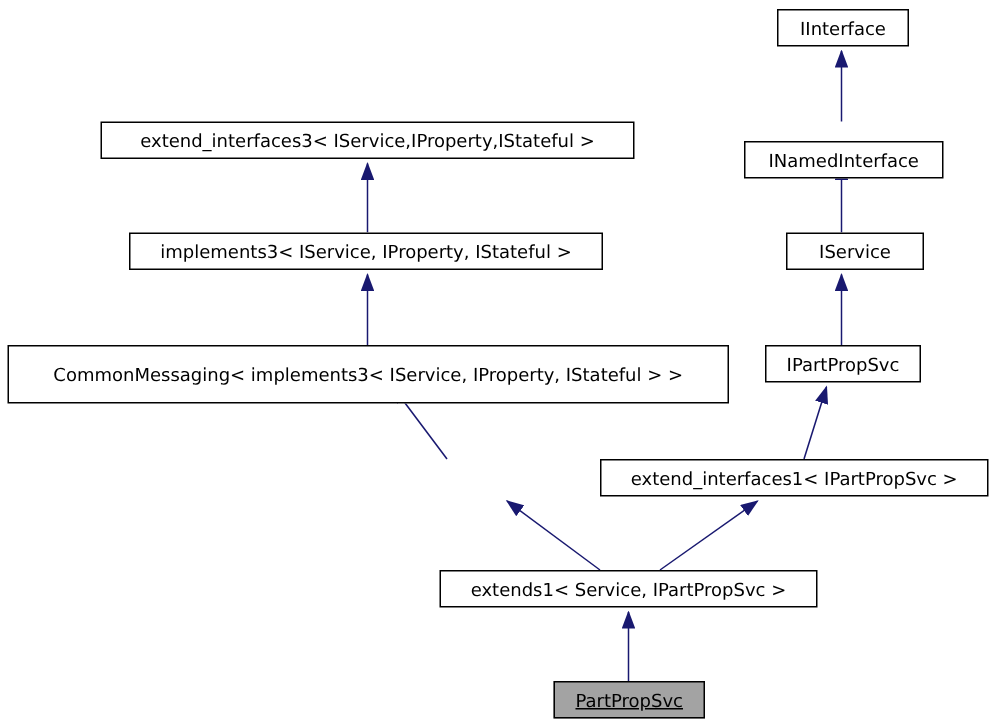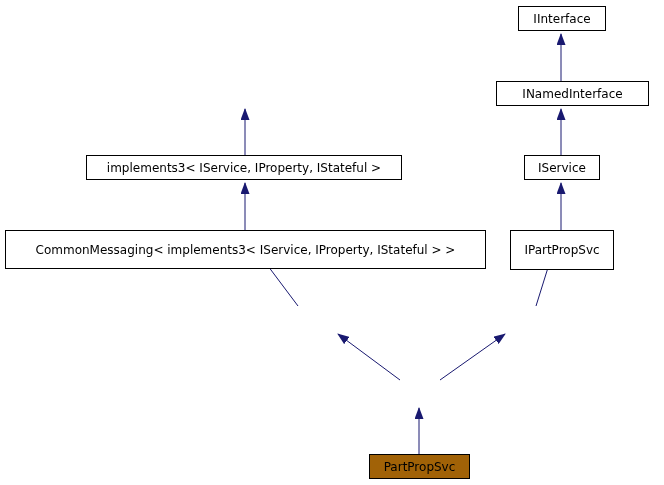--- a/index.html
+++ b/index.html
@@ -31,22 +31,23 @@
     color: #000000;
     font-size: 12px;
     text-align: center;
     white-space: nowrap;
     display: flex;
     align-items: center;
     justify-content: center;
     cursor: pointer;
   }
   .node.highlighted {
-    background: #a16207;
+    background: #a3a3a3;
     cursor: default;
+    text-decoration: underline;
   }
 </style>
 </head>
 <body>
 
 <div class="canvas">
 
   <svg class="edges" width="664" height="485" viewBox="0 0 664 485">
     <defs>
       <marker id="arrowhead" viewBox="0 0 12 9" refX="11" refY="4.5" markerWidth="12" markerHeight="9" markerUnits="userSpaceOnUse" orient="auto">
@@ -59,20 +60,23 @@
     <line x1="245" y1="155" x2="245" y2="109" stroke="#191970" stroke-width="1" marker-end="url(#arrowhead)"></line>
     <line x1="245" y1="230" x2="245" y2="183" stroke="#191970" stroke-width="1" marker-end="url(#arrowhead)"></line>
     <line x1="298" y1="306" x2="262" y2="258" stroke="#191970" stroke-width="1" marker-end="url(#arrowhead)"></line>
     <line x1="536" y1="306" x2="551" y2="258" stroke="#191970" stroke-width="1" marker-end="url(#arrowhead)"></line>
     <line x1="400" y1="380" x2="338" y2="334" stroke="#191970" stroke-width="1" marker-end="url(#arrowhead)"></line>
     <line x1="440" y1="380" x2="505" y2="334" stroke="#191970" stroke-width="1" marker-end="url(#arrowhead)"></line>
     <line x1="419" y1="454" x2="419" y2="408" stroke="#191970" stroke-width="1" marker-end="url(#arrowhead)"></line>
   </svg>
 
   <div class="node" style="left:518px; top:6px;   width:88px;  height:25px">IInterface</div>
-  <div class="node" style="left:496px; top:81px;  width:153px; height:25px">INamedInterface</div>
+  <div class="node" style="left:67px;  top:81px;  width:356px; height:25px">extend_interfaces3&lt; IService,IProperty,IStateful &gt;</div>
+  <div class="node" style="left:496px; top:94px;  width:133px; height:25px">INamedInterface</div>
   <div class="node" style="left:86px;  top:155px; width:316px; height:25px">implements3&lt; IService, IProperty, IStateful &gt;</div>
-  <div class="node" style="left:524px; top:155px; width:76px;  height:25px">IService</div>
+  <div class="node" style="left:524px; top:155px; width:92px;  height:25px">IService</div>
   <div class="node" style="left:5px;   top:230px; width:481px; height:39px">CommonMessaging&lt; implements3&lt; IService, IProperty, IStateful &gt; &gt;</div>
-  <div class="node" style="left:510px; top:230px; width:104px; height:40px">IPartPropSvc</div>
+  <div class="node" style="left:510px; top:230px; width:104px; height:25px">IPartPropSvc</div>
+  <div class="node" style="left:400px; top:306px; width:259px; height:25px">extend_interfaces1&lt; IPartPropSvc &gt;</div>
+  <div class="node" style="left:293px; top:380px; width:252px; height:25px">extends1&lt; Service, IPartPropSvc &gt;</div>
   <div class="node highlighted" style="left:369px; top:454px; width:101px; height:25px">PartPropSvc</div>
 
 </div>
 
 </body></html>

